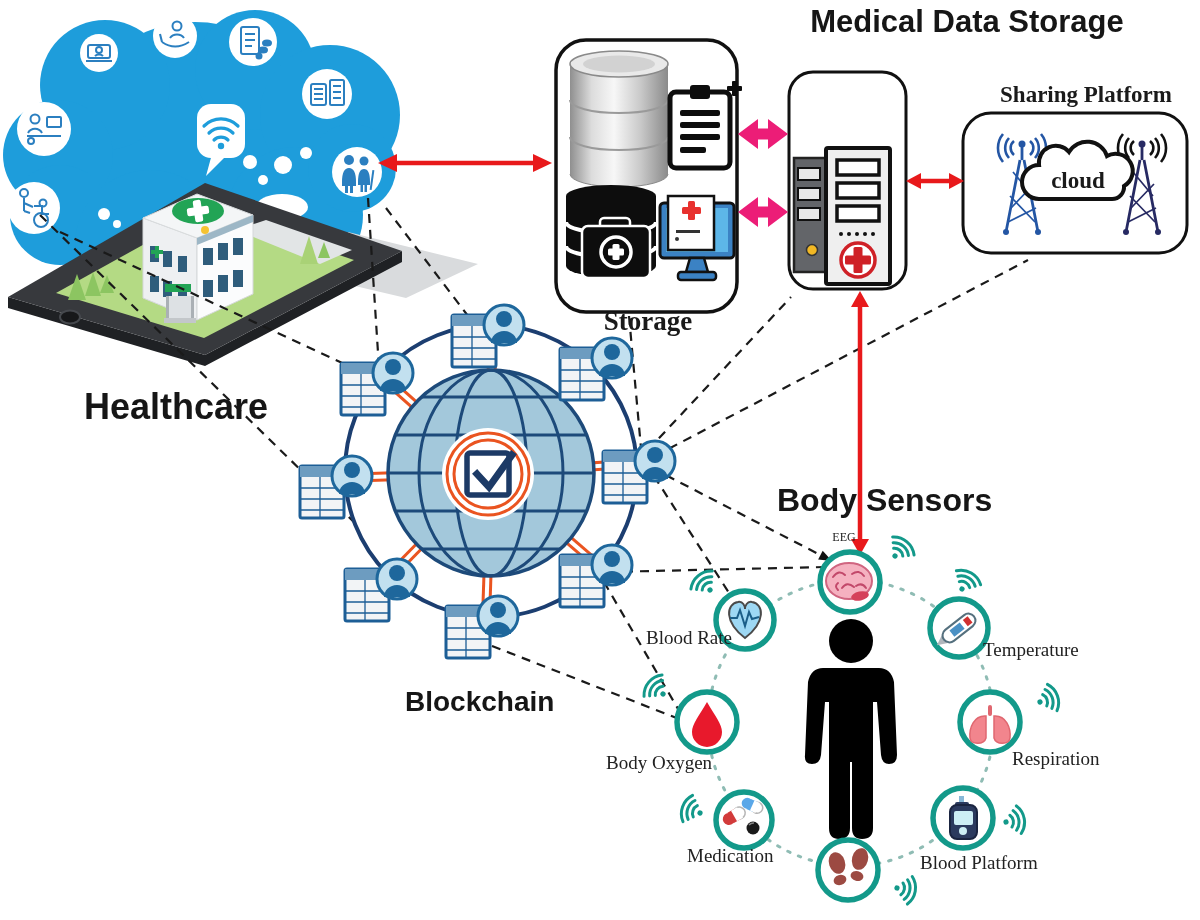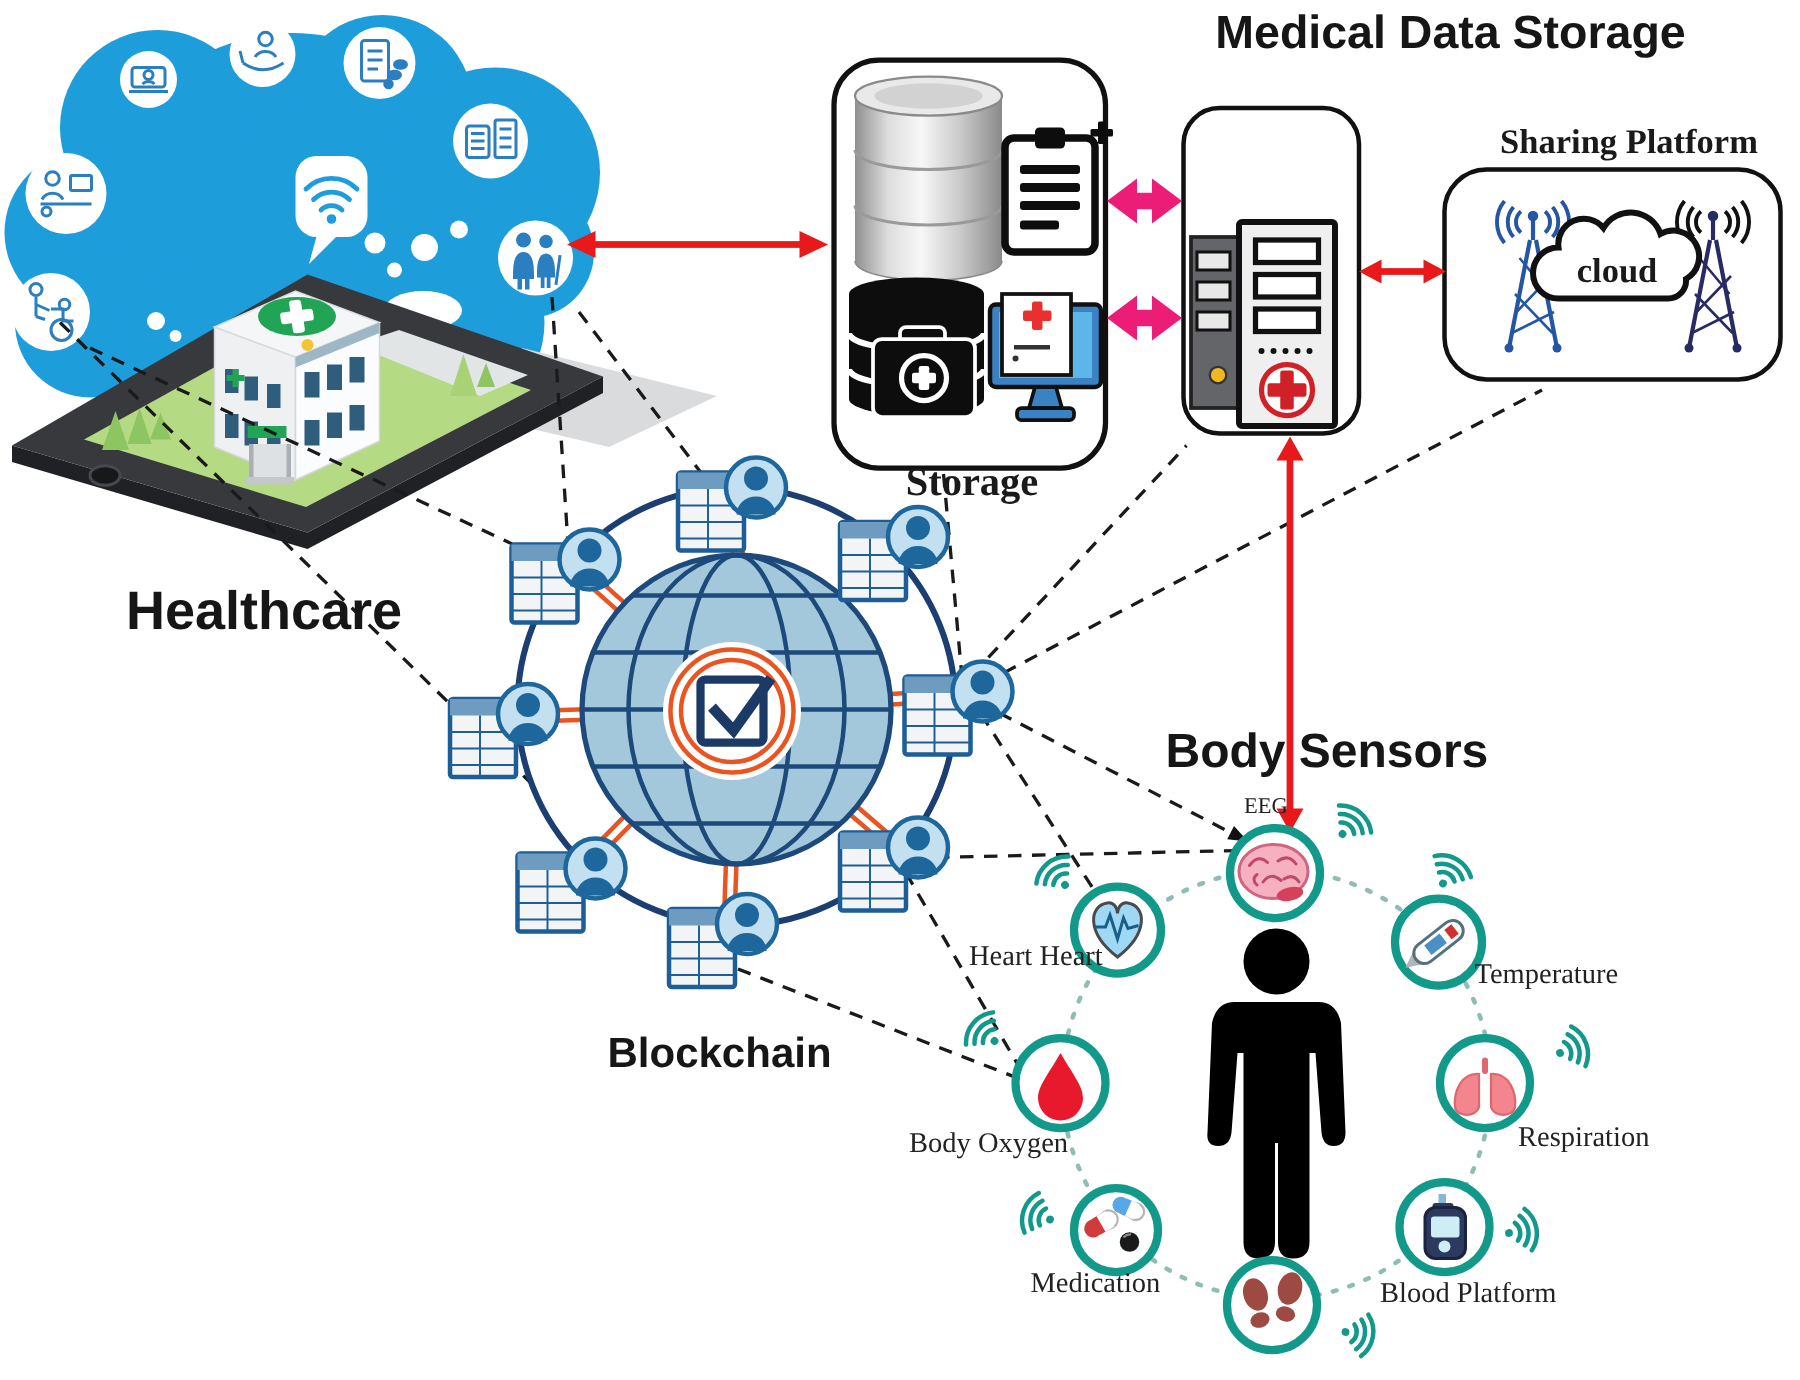--- a/index.html
+++ b/index.html
@@ -486,21 +486,21 @@
 </svg>
 
 <div class="lbl title ctr" style="left:967px;top:4px;font-size:31px;">Medical Data Storage</div>
 <div class="lbl serifb ctr" style="left:1086px;top:82px;font-size:23px;">Sharing Platform</div>
 <div class="lbl serifb ctr" style="left:648px;top:278px;font-size:27px;margin-top:28px;">Storage</div>
 <div class="lbl serifb ctr" style="left:1078px;top:168px;font-size:23px;">cloud</div>
 <div class="lbl title" style="left:84px;top:386px;font-size:36px;">Healthcare</div>
 <div class="lbl title" style="left:405px;top:686px;font-size:28px;">Blockchain</div>
 <div class="lbl title" style="left:777px;top:482px;font-size:32px;">Body Sensors</div>
 
-<div class="lbl serif ctr" style="left:844px;top:530px;font-size:15px;">EEG</div>
+<div class="lbl serif ctr" style="left:844px;top:530px;font-size:12px;">EEG</div>
 <div class="lbl serif" style="left:983px;top:639px;font-size:19px;">Temperature</div>
 <div class="lbl serif" style="left:1012px;top:748px;font-size:19px;">Respiration</div>
 <div class="lbl serif" style="left:920px;top:852px;font-size:19px;">Blood Platform</div>
 <div class="lbl serif ctr" style="left:852px;top:944px;font-size:19px;">Gait</div>
 <div class="lbl serif" style="left:687px;top:845px;font-size:19px;">Medication</div>
 <div class="lbl serif" style="left:606px;top:752px;font-size:19px;">Body Oxygen</div>
-<div class="lbl serif" style="left:646px;top:627px;font-size:19px;">Heart Heart</div>
+<div class="lbl serif" style="left:646px;top:627px;font-size:19px;">Blood Rate</div>
 </div>
 
 </body></html>

